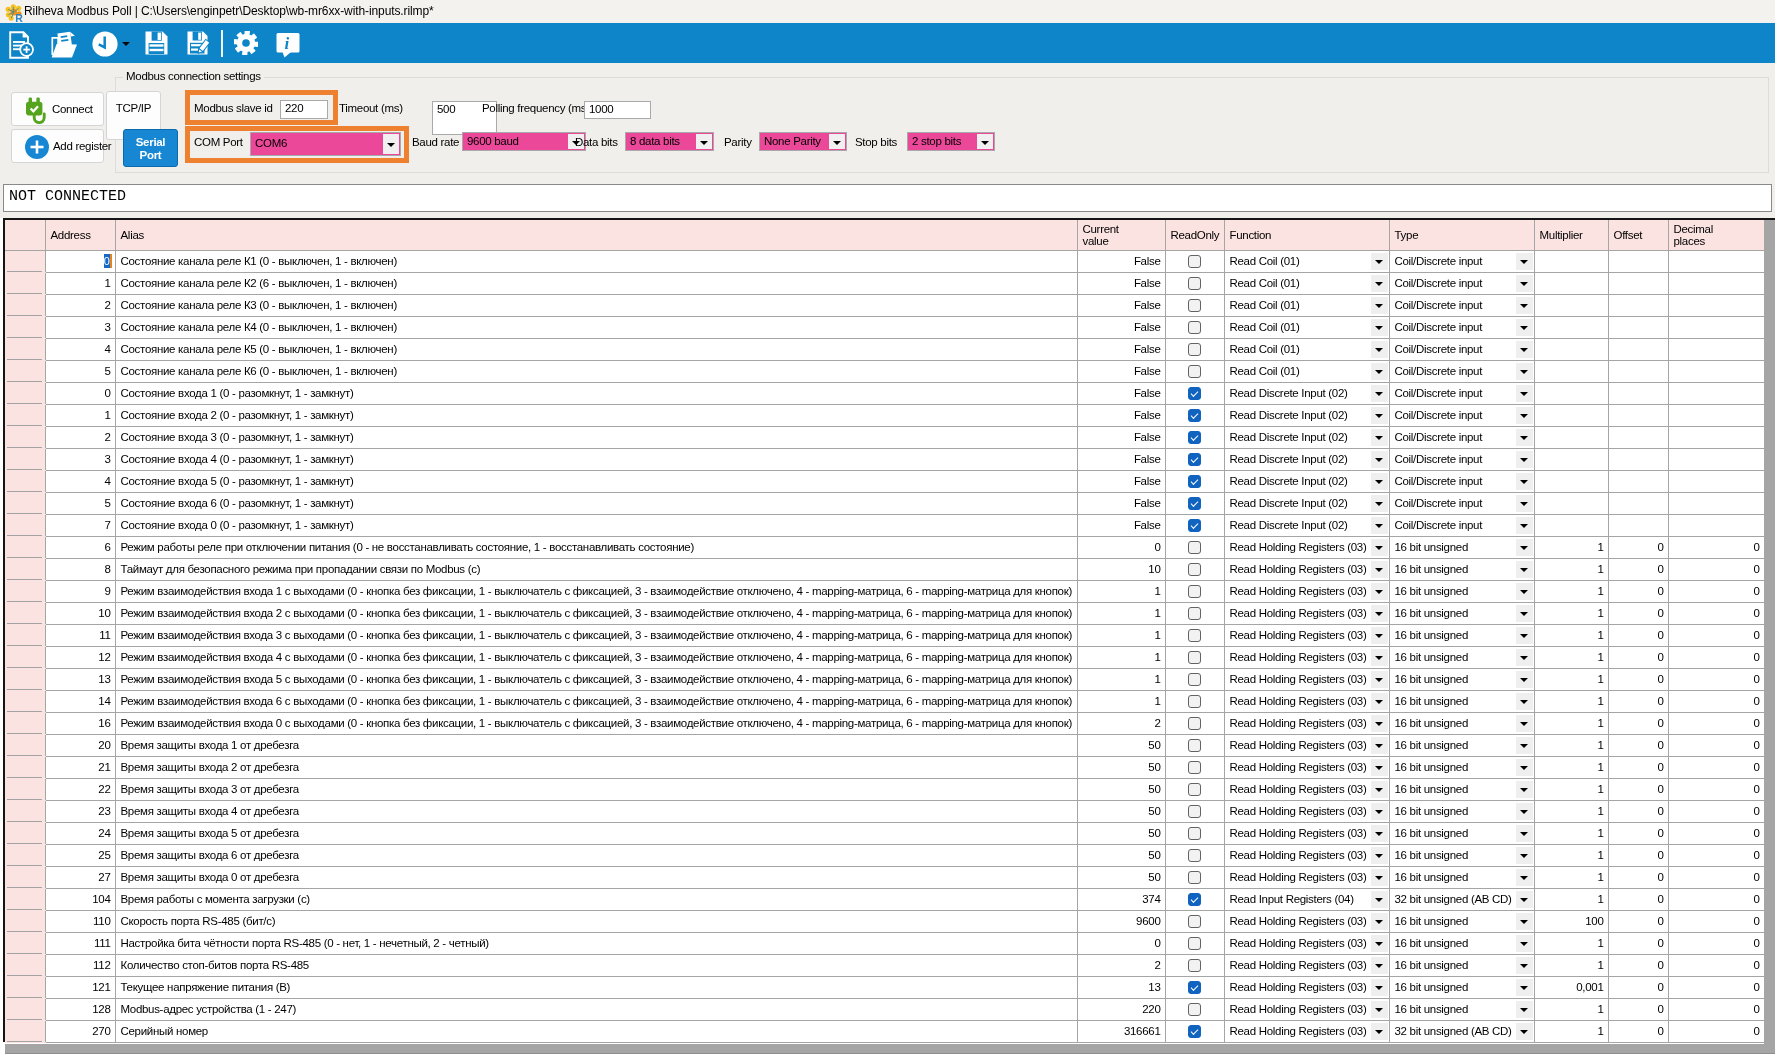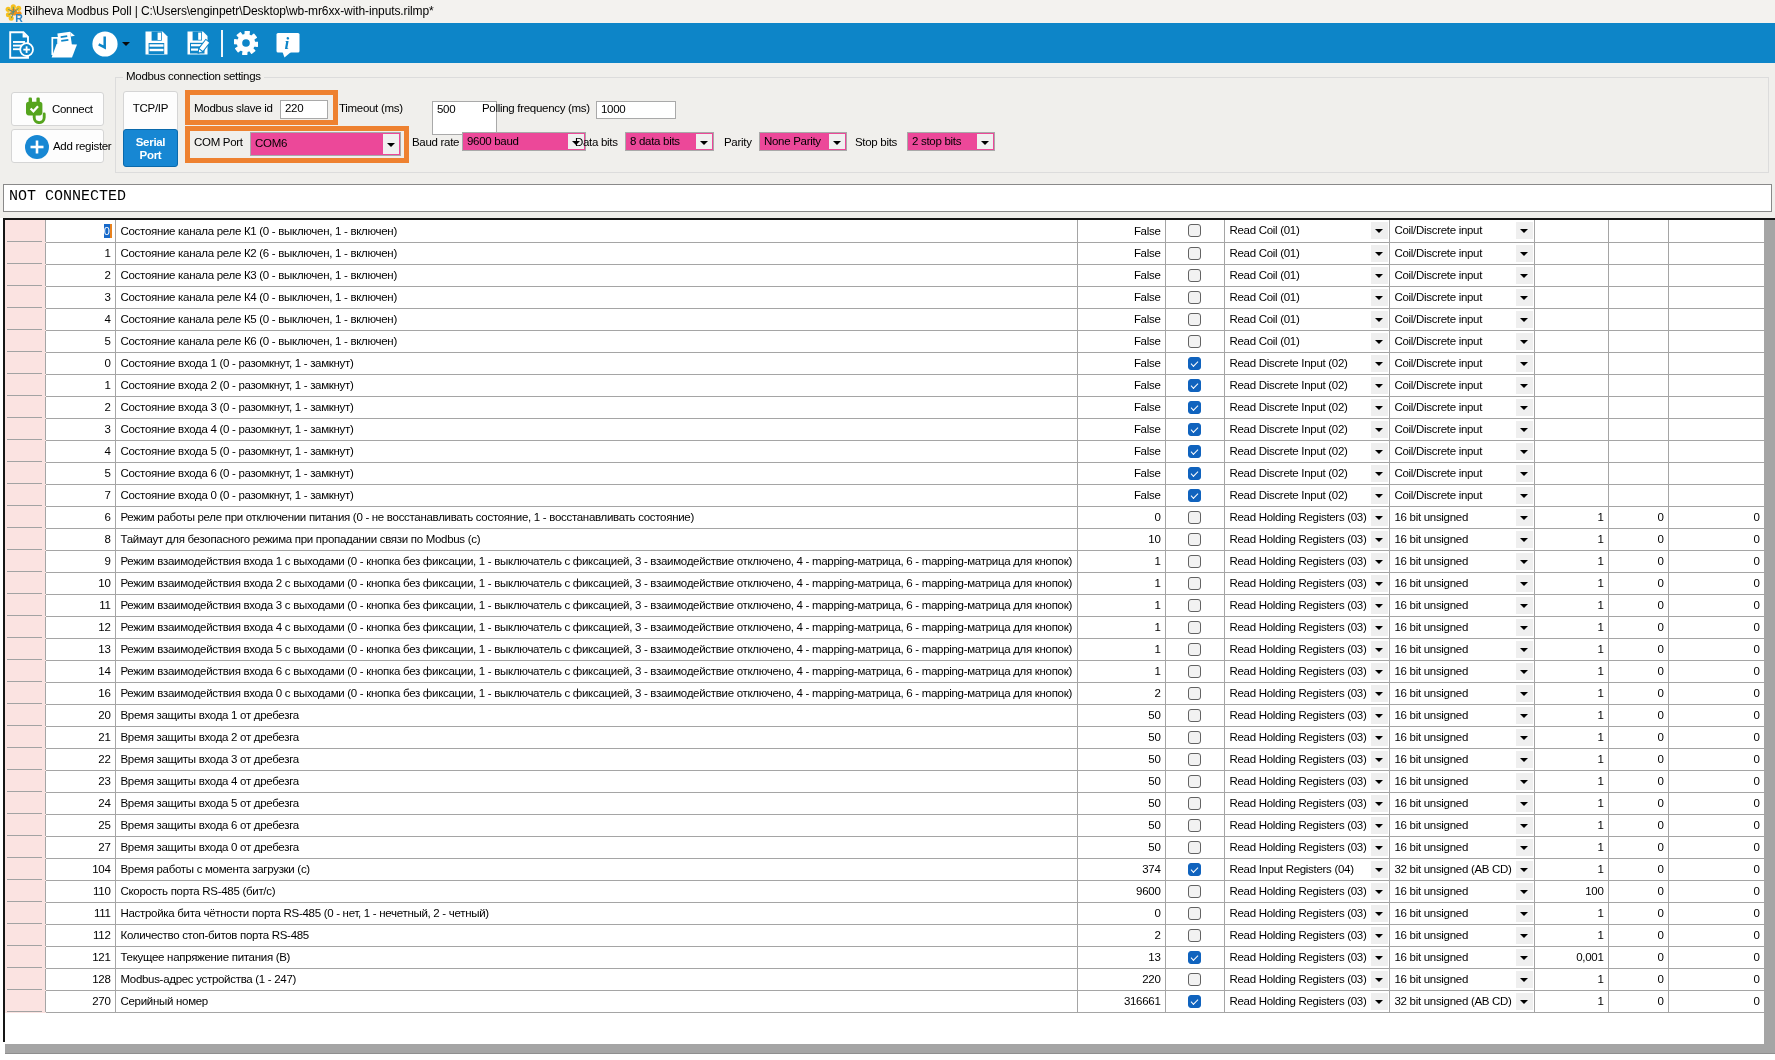--- a/index.html
+++ b/index.html
@@ -19,21 +19,21 @@
 .gbox { position:absolute; left:115px; top:14px; width:1654px; height:96px;
   border:1px solid #dcdcdc; }
 .gbox-label { position:absolute; left:123px; top:7px; background:#f0efec; padding:0 3px;
   font-size:11.5px; letter-spacing:-0.3px; color:#000; }
 .wbtn { position:absolute; background:#fdfdfd; border:1px solid #d5d5d5; border-radius:3px;
   font-size:11.5px; letter-spacing:-0.3px; color:#000; text-align:center; }
 #btn-connect { left:11px; top:29px; width:93px; height:34px; }
 #btn-connect span { position:absolute; left:40px; top:10px; white-space:nowrap; }
 #btn-add { left:11px; top:66px; width:93px; height:34px; }
 #btn-add span { position:absolute; left:41px; top:10px; white-space:nowrap; }
-#btn-tcp { left:123px; top:28px; width:55px; height:49px; }
+#btn-tcp { left:106px; top:28px; width:55px; height:49px; }
 #btn-tcp span { position:absolute; left:0; right:0; top:10px; }
 #btn-serial { position:absolute; left:123px; top:66px; width:55px; height:38px;
   background:#1787d3; border:1px solid #0a69ab; border-radius:3px; color:#fff;
   font-size:11.5px; letter-spacing:-0.3px; font-weight:bold; text-align:center; line-height:13px; padding-top:6px; }
 .olay { position:absolute; border:5px solid #ee8130; }
 #olay1 { left:185px; top:27px; width:153px; height:35px; }
 #olay2 { left:185px; top:63px; width:224px; height:37px; }
 .lbl { position:absolute; font-size:11.5px; letter-spacing:-0.3px; color:#000; white-space:nowrap; }
 .tin { position:absolute; background:#fff; border:1px solid #a9a9a9; font-size:11.5px; letter-spacing:-0.3px;
   padding:1px 0 0 4px; color:#000; }
@@ -195,21 +195,21 @@
   </div>
   <div class="wbtn" id="btn-tcp">
       <span>TCP/IP</span>
     </div>
   <div id="btn-serial">Serial<br>Port</div>
   <div class="lbl" style="left:194px; top:39px;">Modbus slave id</div>
   <div class="tin" style="left:280px; top:37px; width:48px; height:19px;">220</div>
   <div class="lbl" style="left:339px; top:39px;">Timeout (ms)</div>
   <div class="tin" style="left:408px; top:38px; width:65px; height:34px;margin-left:24px;">500</div>
   <div class="lbl" style="left:482px; top:39px;">Polling frequency (ms)</div>
-  <div class="tin" style="left:596px; top:38px; width:80px; height:18px;">1000</div>
+  <div class="tin" style="left:584px; top:38px; width:67px; height:18px;">1000</div>
   <div class="lbl" style="left:194px; top:73px;">COM Port</div>
   <div class="combo2" style="left:250px; top:69px; width:151px; height:24px;">
     <span class="v" style="top:4px">COM6</span>
       <span class="btn2" style="width:16px">
         <i style="top:9px"></i>
       </span>
   </div>
   <div class="lbl" style="left:412px; top:73px;">Baud rate</div>
   <div class="combo2" style="left:462px; top:69px; width:124px; height:19px;">
     <span class="v">9600 baud</span>
@@ -252,20 +252,32 @@
         <col style="width:962px">
         <col style="width:88px">
 <col style="width:59px">
         <col style="width:165px">
         <col style="width:145px">
         <col style="width:74px">
 <col style="width:60px">
         <col style="width:96px">
 </colgroup>
 <tbody>
+        <tr class="hdr">
+          <th class="rh"></th>
+          <th>Address</th>
+          <th>Alias</th>
+          <th>Current<br>value</th>
+          <th>ReadOnly</th>
+          <th>Function</th>
+          <th>Type</th>
+          <th>Multiplier</th>
+          <th>Offset</th>
+          <th>Decimal<br>places</th>
+        </tr>
 <tr>
           <td class="rh"></td>
           <td class="num"><span class="selnum">0</span><span class="caret"></span></td>
           <td class="al">Состояние канала реле К1 (0 - выключен, 1 - включен)</td>
           <td class="num">False</td>
           <td class="ck"><span class="cb"></span></td>
           <td class="fn">
             <div class="combo">
               <span class="cv">Read Coil (01)</span>
               <span class="dbtn">

